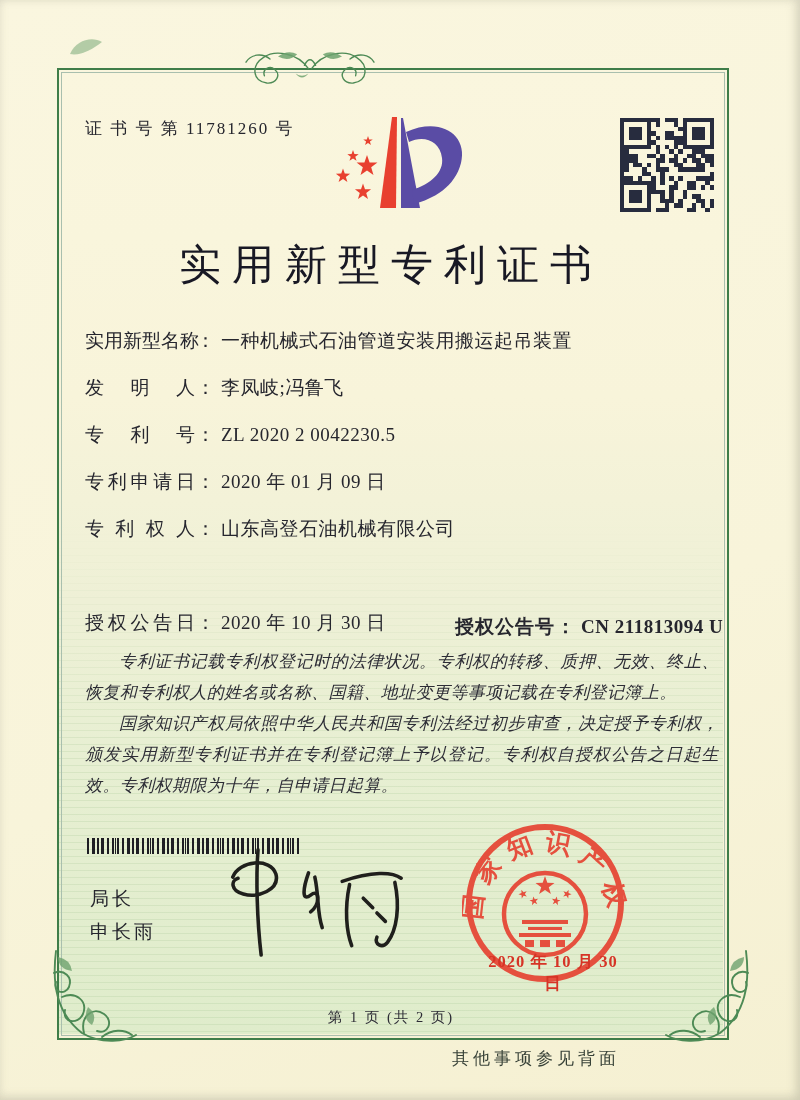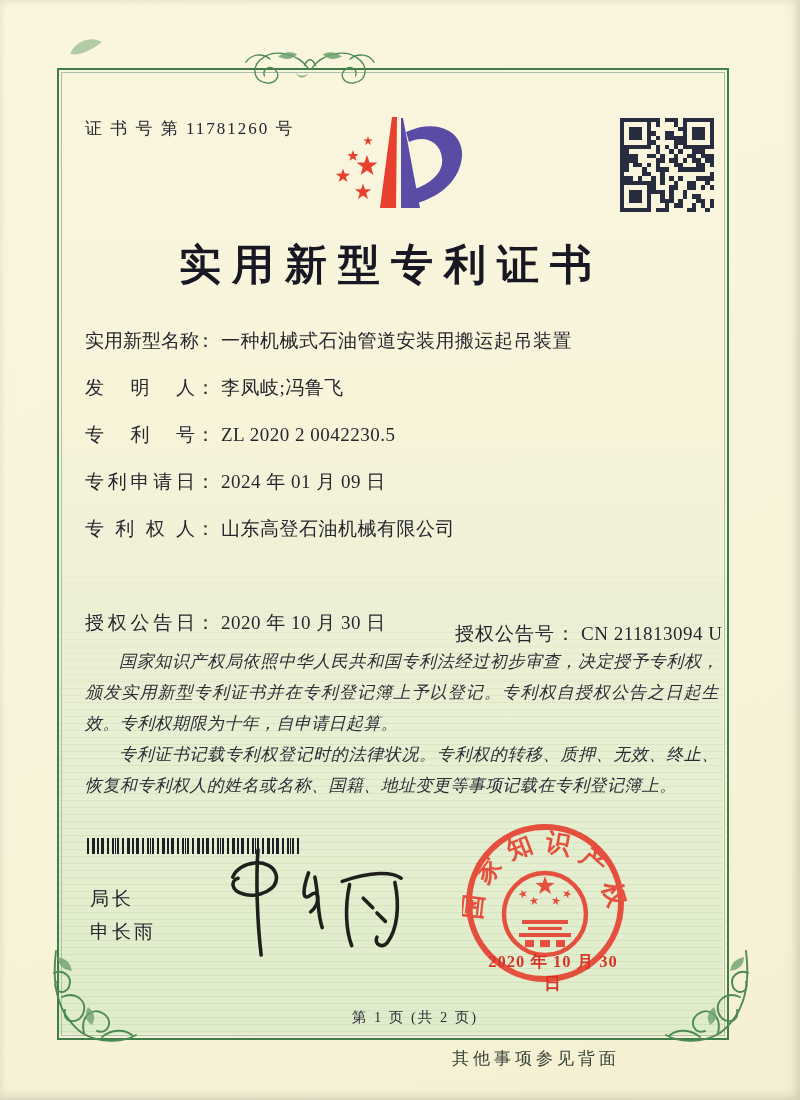--- a/index.html
+++ b/index.html
@@ -14,40 +14,40 @@
         background:repeating-linear-gradient(180deg,rgba(130,175,115,.28) 0 1px,rgba(130,175,115,0) 1px 7px);
         -webkit-mask-image:linear-gradient(180deg,transparent 0,#000 45%);
         mask-image:linear-gradient(180deg,transparent 0,#000 45%);}
   .frame-outer{position:absolute;left:57px;top:68px;width:668px;height:968px;border:2px solid #3f7d49;}
   .frame-inner{position:absolute;inset:2px;border:1px solid #a9bfae;}
   .ornament{position:absolute;pointer-events:none;}
   .cert-number{position:absolute;left:85px;top:117px;font-size:17px;letter-spacing:2px;color:#26262e;}
   .qr{position:absolute;left:620px;top:118px;width:94px;height:94px;}
   .logo{position:absolute;left:330px;top:110px;width:160px;height:126px;}
   .title{position:absolute;left:57px;top:237px;width:668px;text-align:center;
-         font-size:42px;font-weight:700;letter-spacing:11px;color:#181824;}
+         font-size:42px;font-weight:400;letter-spacing:11px;color:#181824;}
   .row{position:absolute;left:85px;width:640px;font-size:19px;color:#26262e;white-space:nowrap;}
   .flabel{display:inline-block;width:110px;text-align:justify;text-align-last:justify;vertical-align:top;}
   .colon{display:inline-block;margin:0 6px 0 1px;}
   .fvalue{letter-spacing:.5px;}
-  .grant-no{position:absolute;left:370px;top:11px;}
+  .grant-no{position:absolute;left:370px;top:4px;font-weight:bold;}
   .grant-no .flabel2{letter-spacing:1px;}
   .paras{position:absolute;left:85px;top:646px;width:634px;font-size:17px;line-height:31px;
          color:#2d2d36;font-style:italic;letter-spacing:.4px;text-align:justify;}
   .paras p{margin:0;text-indent:34px;}
   .barcode{position:absolute;left:87px;top:838px;width:214px;height:16px;
          background:repeating-linear-gradient(90deg,#1e1e24 0 2px,transparent 2px 5px),
                     repeating-linear-gradient(90deg,#1e1e24 0 1px,transparent 1px 7px);}
   .officer{position:absolute;left:90px;top:882px;font-size:19px;color:#24242c;letter-spacing:3px;line-height:33px;font-family:Liberation Serif, serif;}
   .signature{position:absolute;left:218px;top:843px;width:200px;height:122px;}
   .seal{position:absolute;left:462px;top:820px;width:166px;height:166px;opacity:.93;}
   .seal-date{position:absolute;left:478px;top:951px;width:150px;text-align:center;
          font-size:16.5px;letter-spacing:1px;color:#d63426;font-weight:600;}
   .page-note{position:absolute;left:57px;top:1008px;width:668px;text-align:center;
-         font-size:14.5px;letter-spacing:2px;color:#2c2c35;padding-left:24px;}
+         font-size:14.5px;letter-spacing:2px;color:#2c2c35;}
   .back-note{position:absolute;left:100px;top:1047px;width:520px;text-align:right;
          font-size:17px;letter-spacing:4px;color:#384238;}
 </style>
 </head>
 <body>
 
 <div class="page">
 
   <div class="inner-bg"></div>
   <div class="waves"></div>
@@ -380,35 +380,35 @@
   <div class="row" style="top:328px">
     <span class="flabel">实用新型名称</span><span class="colon">：</span><span class="fvalue">一种机械式石油管道安装用搬运起吊装置</span>
   </div>
   <div class="row" style="top:375px">
     <span class="flabel">发明人</span><span class="colon">：</span><span class="fvalue">李凤岐;冯鲁飞</span>
   </div>
   <div class="row" style="top:422px">
     <span class="flabel">专利号</span><span class="colon">：</span><span class="fvalue">ZL 2020 2 0042230.5</span>
   </div>
   <div class="row" style="top:469px">
-    <span class="flabel">专利申请日</span><span class="colon">：</span><span class="fvalue">2024 年 01 月 09 日</span>
+    <span class="flabel">专利申请日</span><span class="colon">：</span><span class="fvalue">2020 年 01 月 09 日</span>
   </div>
   <div class="row" style="top:516px">
     <span class="flabel">专利权人</span><span class="colon">：</span><span class="fvalue">山东高登石油机械有限公司</span>
   </div>
   <div class="row" style="top:610px">
     <span class="flabel">授权公告日</span><span class="colon">：</span><span class="fvalue">2020 年 10 月 30 日</span>
     <span class="grant-no">
       <span class="flabel2">授权公告号</span><span class="colon">：</span><span class="fvalue">CN 211813094 U</span>
     </span>
   </div>
 
   <div class="paras">
+    <p>专利证书记载专利权登记时的法律状况。专利权的转移、质押、无效、终止、恢复和专利权人的姓名或名称、国籍、地址变更等事项记载在专利登记簿上。</p>
     <p>国家知识产权局依照中华人民共和国专利法经过初步审查，决定授予专利权，颁发实用新型专利证书并在专利登记簿上予以登记。专利权自授权公告之日起生效。专利权期限为十年，自申请日起算。</p>
-    <p>专利证书记载专利权登记时的法律状况。专利权的转移、质押、无效、终止、恢复和专利权人的姓名或名称、国籍、地址变更等事项记载在专利登记簿上。</p>
   </div>
 
   <div class="barcode"></div>
 
   <div class="officer">
     <div>局长</div>
     <div>申长雨</div>
   </div>
 
   <div class="signature">

